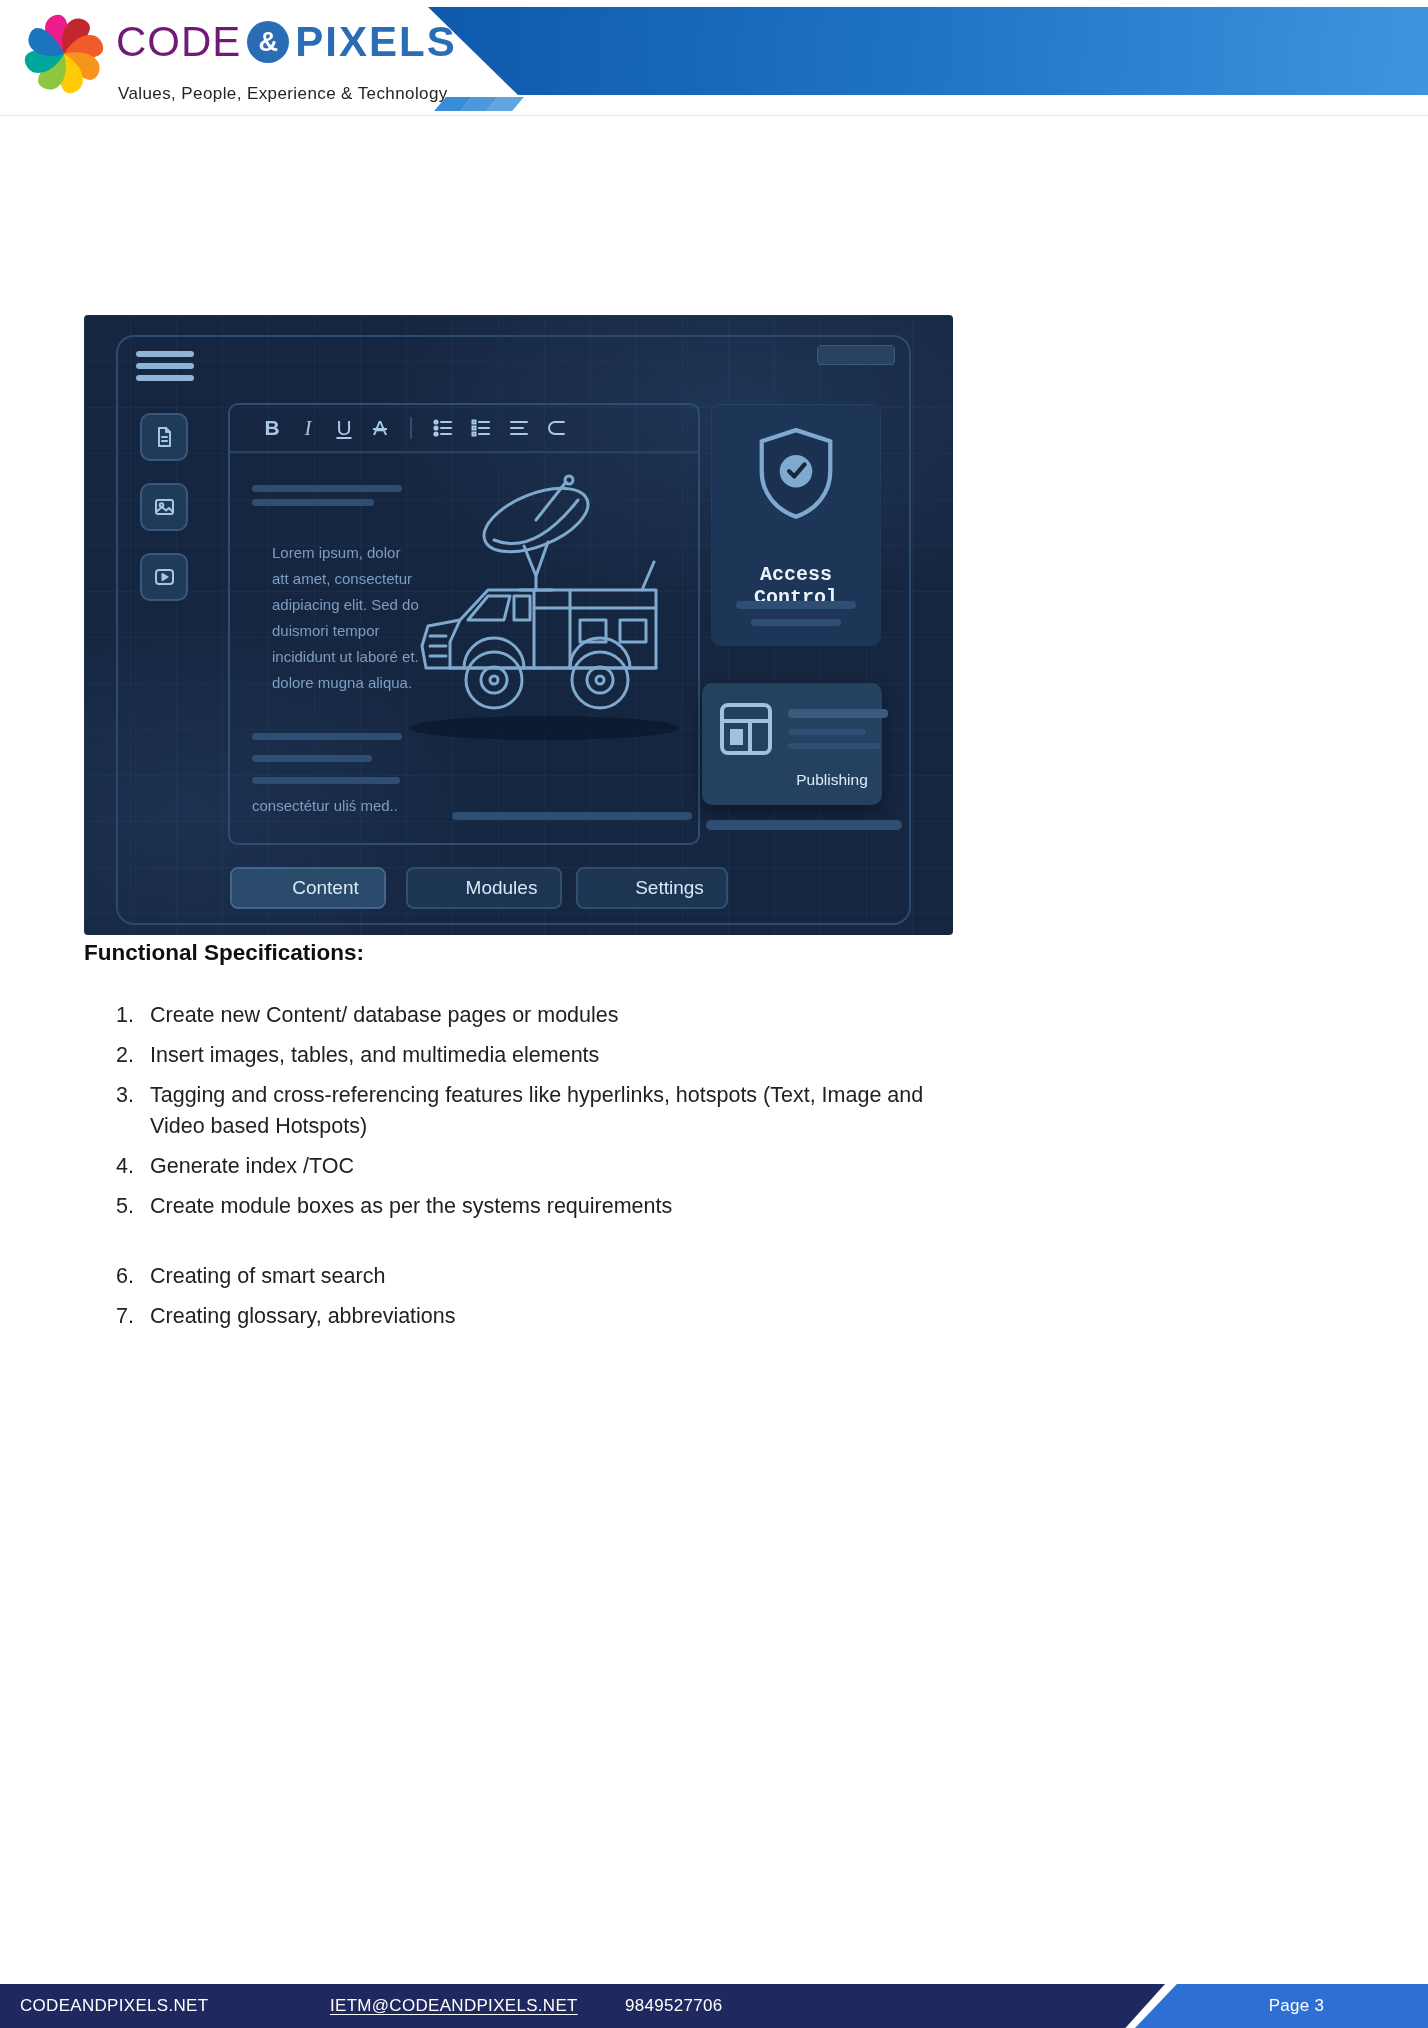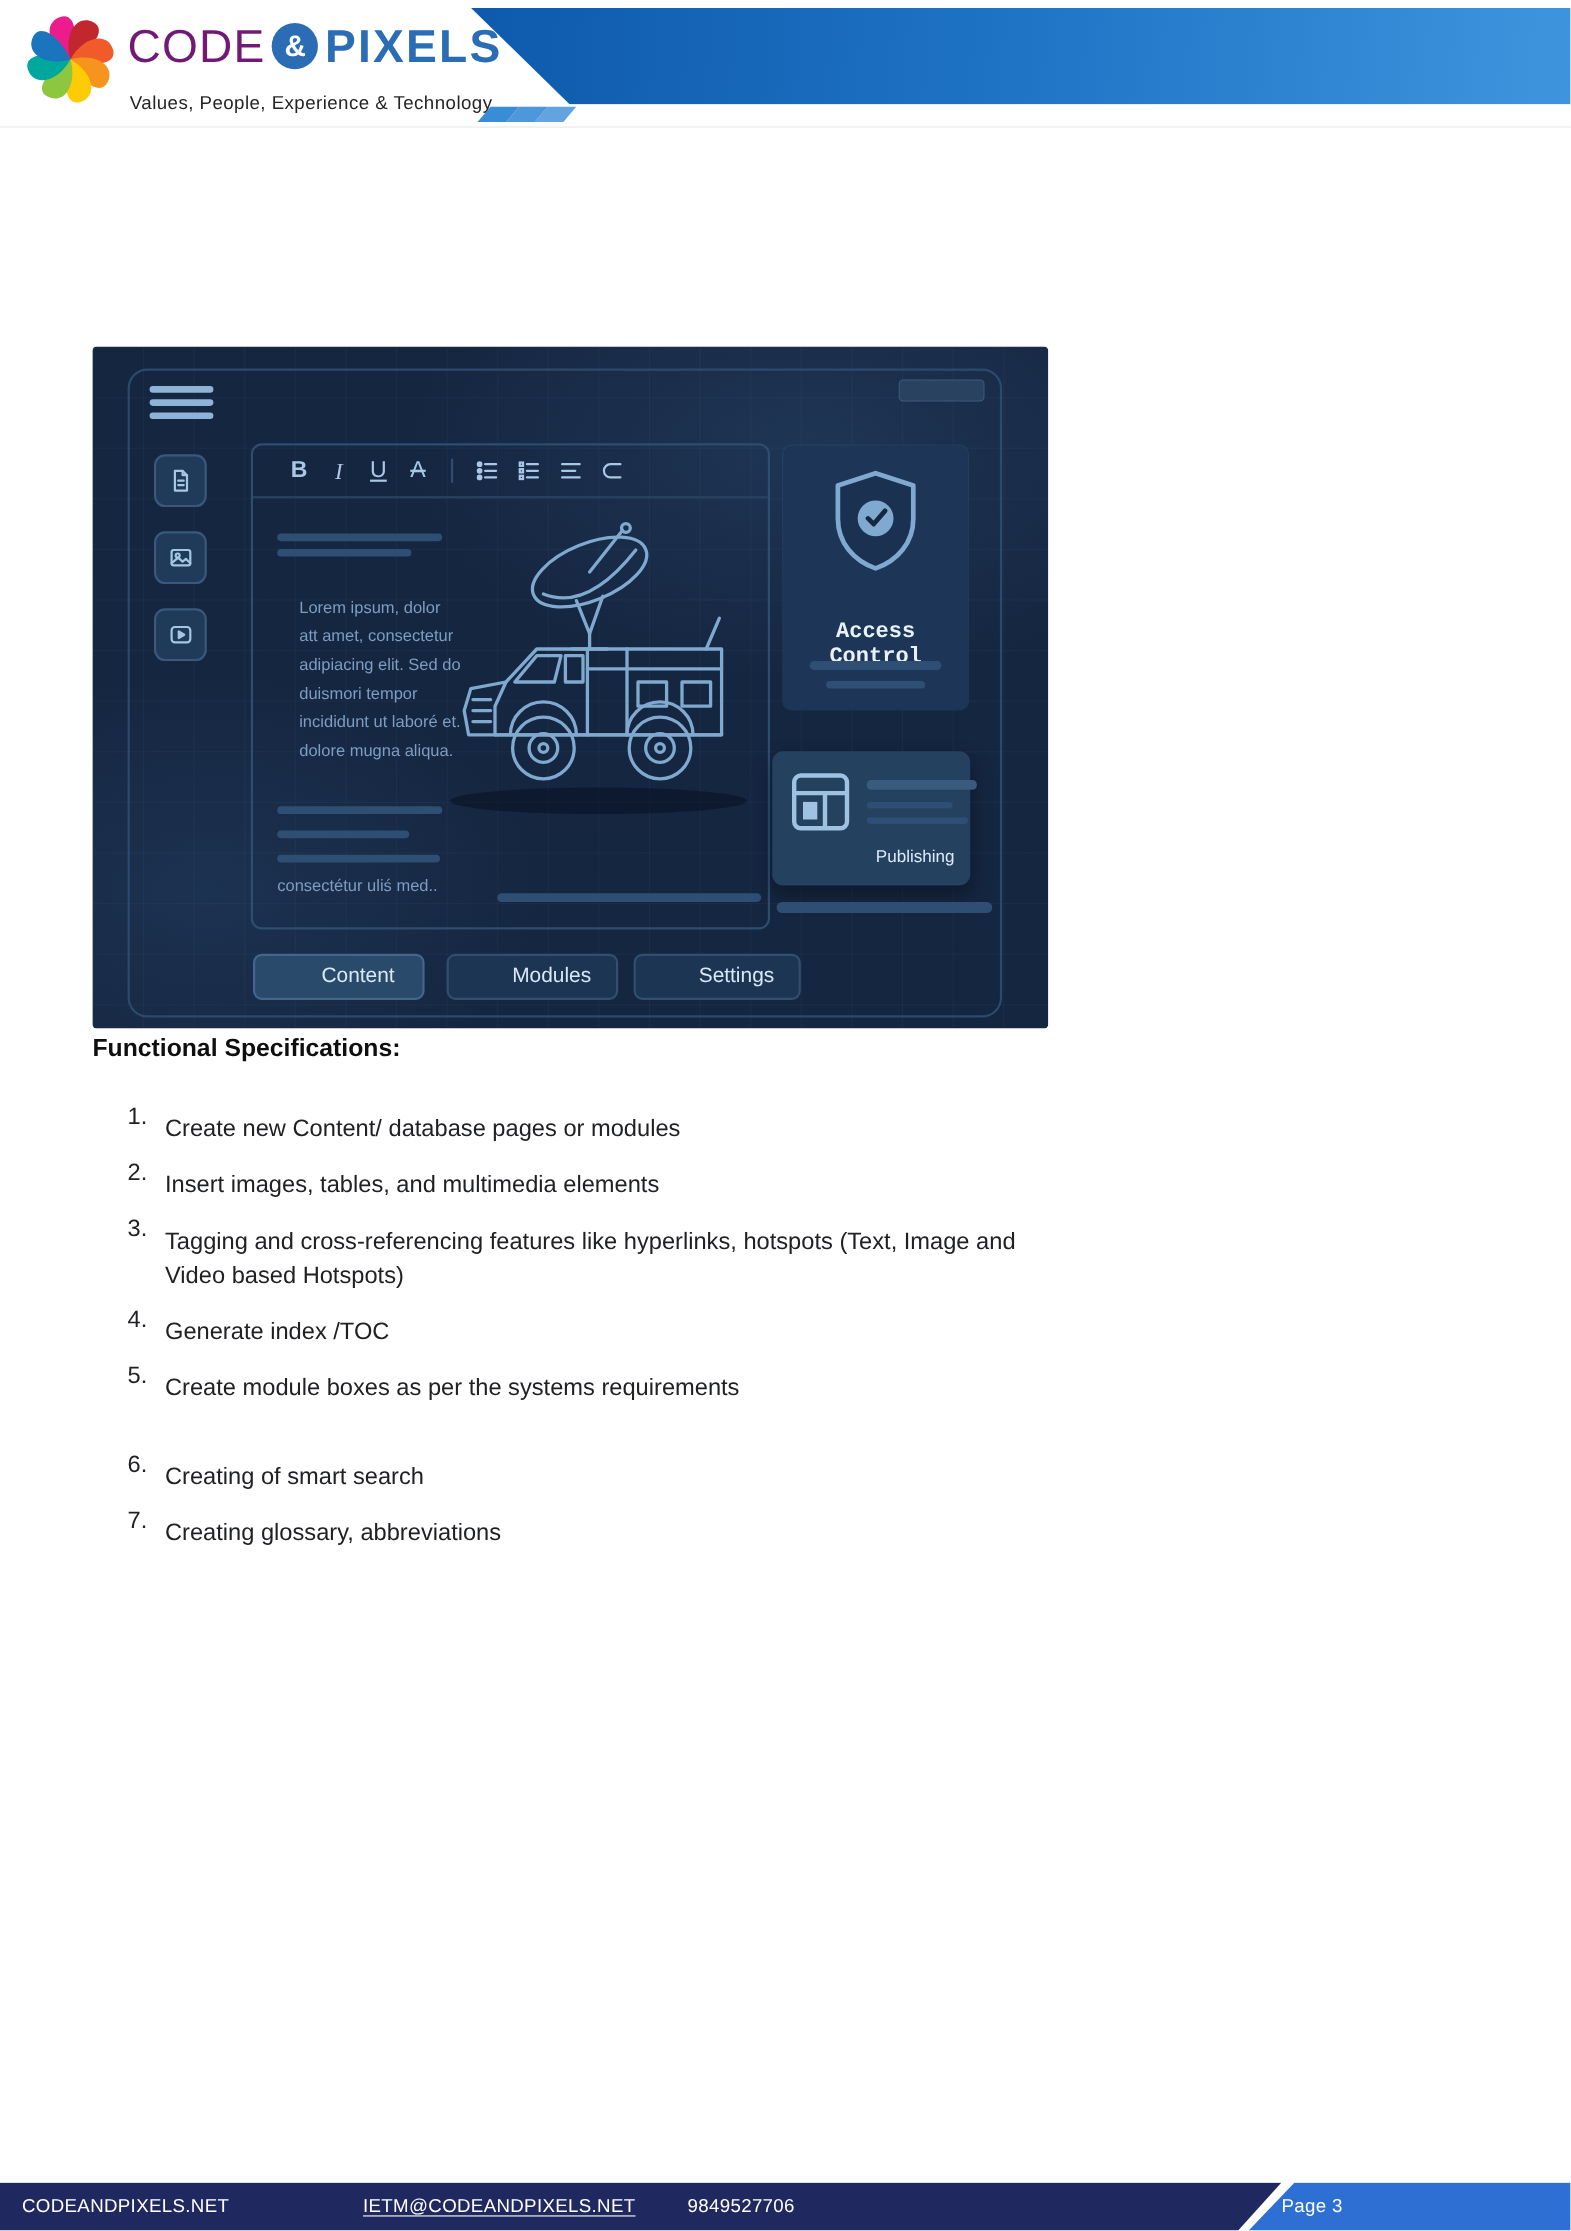--- a/index.html
+++ b/index.html
@@ -75,34 +75,34 @@
          font-size:19px; color:#d9e8f6;padding-left:35px; }
   .tab-content  { left:146px; width:156px; background:#2a4a6b; border:2px solid #44658c; }
   .tab-modules  { left:322px; width:156px; background:#1c3553; border:2px solid #31506f; }
   .tab-settings { left:492px; width:152px; background:#1c3553; border:2px solid #31506f; }
 
   
   .func-heading { position:absolute; left:84px; top:940px; font-size:22.5px; font-weight:700; color:#0f0f10; }
   .spec-list { position:absolute; left:116px; top:1000px; width:846px; font-size:21.5px; color:#202124; }
   .spec-item { display:flex; margin-bottom:9px; line-height:31px; }
   .spec-num { width:34px; flex:none; }
-  .spec-text { flex:1;margin-top:11px; }
+  .spec-text { flex:1; }
   .gap-before { margin-top:39px; }
 
   
   .footer { position:absolute; left:0; bottom:0; width:100%; height:44px; background:#fff; }
   .footer-dark { position:absolute; left:0; top:0; bottom:0; width:1165px; background:#20295f;
                  clip-path:polygon(0 0,100% 0,96.6% 100%,0 100%); }
   .footer-light { position:absolute; top:0; bottom:0; left:1135px; right:0; background:#2e6fd4;
                   clip-path:polygon(14.3% 0,100% 0,100% 100%,0 100%); }
   .footer-text { position:absolute; top:0; line-height:44px; color:#ffffff; font-size:17px; letter-spacing:0.3px; z-index:2; }
   .footer-site { left:20px; }
   .footer-email { left:330px; text-decoration:underline; text-underline-offset:3px; cursor:pointer; }
   .footer-phone { left:625px; }
-  .footer-page { left:1165px; right:0; }
+  .footer-page { left:1165px; right:0; text-align:center; }
 </style>
 </head>
 <body>
 
 <div class="page">
 
   <div class="header">
     <div class="logo-wrap">
       <svg viewBox="0 0 100 100" width="92" height="92" aria-hidden="true">
         <g>

